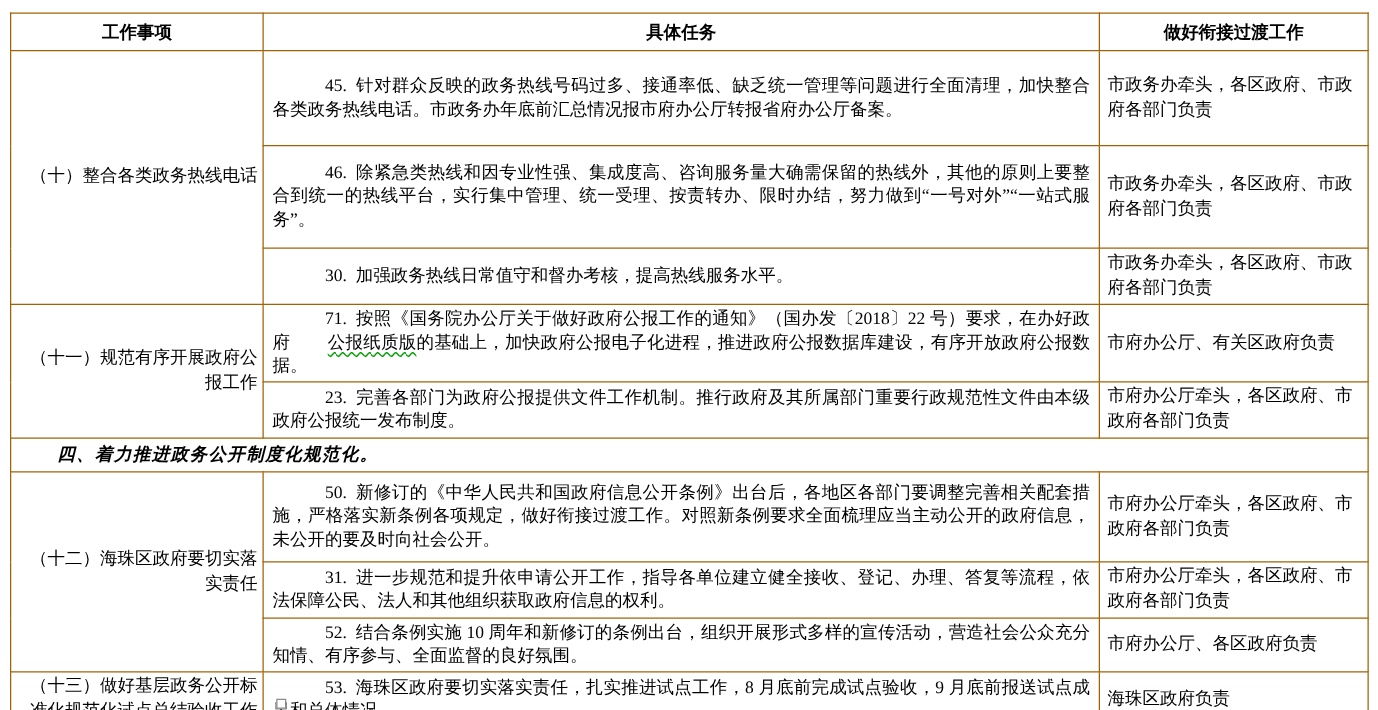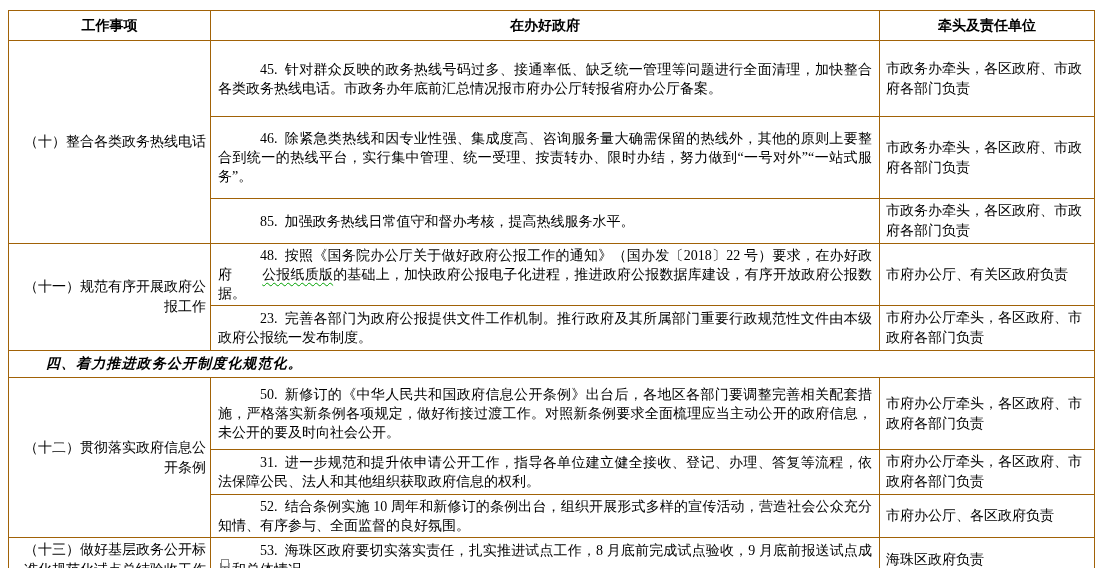--- a/index.html
+++ b/index.html
@@ -58,62 +58,62 @@
 
 <table class="doc">
   <colgroup>
     <col style="width:202px">
     <col style="width:669px">
     <col style="width:215px">
   </colgroup>
   <thead>
     <tr class="rh">
       <th>工作事项</th>
-      <th>在办好政府</th>
-      <th>牵头及责任单位</th>
+      <th>具体任务</th>
+      <th>做好衔接过渡工作</th>
     </tr>
   </thead>
   <tbody>
     <tr class="r45">
       <td class="item" rowspan="3">（十）整合各类政务热线电话</td>
       <td class="task">
           <p><span class="num">45.</span><span>针对群众反映的政务热线号码过多、接通率低、缺乏统一管理等问题进行全面清理，加快整合各类政务热线电话。市政务办年底前汇总情况报市府办公厅转报省府办公厅备案。</span></p>
         </td>
       <td class="unit">市政务办牵头，各区政府、市政府各部门负责</td>
     </tr>
     <tr class="r46">
       <td class="task">
           <p><span class="num">46.</span><span>除紧急类热线和因专业性强、集成度高、咨询服务量大确需保留的热线外，其他的原则上要整合到统一的热线平台，实行集中管理、统一受理、按责转办、限时办结，努力做到“一号对外”“一站式服务”。</span></p>
         </td>
       <td class="unit">市政务办牵头，各区政府、市政府各部门负责</td>
     </tr>
     <tr class="r47">
       <td class="task">
-          <p><span class="num">85.</span><span>加强政务热线日常值守和督办考核，提高热线服务水平。</span></p>
+          <p><span class="num">30.</span><span>加强政务热线日常值守和督办考核，提高热线服务水平。</span></p>
         </td>
       <td class="unit">市政务办牵头，各区政府、市政府各部门负责</td>
     </tr>
     <tr class="r48">
       <td class="item" rowspan="2">（十一）规范有序开展政府公报工作</td>
       <td class="task">
-          <p><span class="num">48.</span><span>按照《国务院办公厅关于做好政府公报工作的通知》（国办发〔2018〕22 号）要求，在办好政府</span><span class="spell">公报纸质版</span><span>的基础上，加快政府公报电子化进程，推进政府公报数据库建设，有序开放政府公报数据。</span></p>
+          <p><span class="num">71.</span><span>按照《国务院办公厅关于做好政府公报工作的通知》（国办发〔2018〕22 号）要求，在办好政府</span><span class="spell">公报纸质版</span><span>的基础上，加快政府公报电子化进程，推进政府公报数据库建设，有序开放政府公报数据。</span></p>
         </td>
       <td class="unit">市府办公厅、有关区政府负责</td>
     </tr>
     <tr class="r49">
       <td class="task">
           <p><span class="num">23.</span><span>完善各部门为政府公报提供文件工作机制。推行政府及其所属部门重要行政规范性文件由本级政府公报统一发布制度。</span></p>
         </td>
       <td class="unit">市府办公厅牵头，各区政府、市政府各部门负责</td>
     </tr>
     <tr class="rdiv">
       <td colspan="3">四、着力推进政务公开制度化规范化。</td>
     </tr>
     <tr class="r50">
-      <td class="item" rowspan="3">（十二）贯彻落实政府信息公开条例</td>
+      <td class="item" rowspan="3">（十二）海珠区政府要切实落实责任</td>
       <td class="task">
           <p><span class="num">50.</span><span>新修订的《中华人民共和国政府信息公开条例》出台后，各地区各部门要调整完善相关配套措施，严格落实新条例各项规定，做好衔接过渡工作。对照新条例要求全面梳理应当主动公开的政府信息，未公开的要及时向社会公开。</span></p>
         </td>
       <td class="unit">市府办公厅牵头，各区政府、市政府各部门负责</td>
     </tr>
     <tr class="r51">
       <td class="task">
           <p><span class="num">31.</span><span>进一步规范和提升依申请公开工作，指导各单位建立健全接收、登记、办理、答复等流程，依法保障公民、法人和其他组织获取政府信息的权利。</span></p>
         </td>
       <td class="unit">市府办公厅牵头，各区政府、市政府各部门负责</td>

